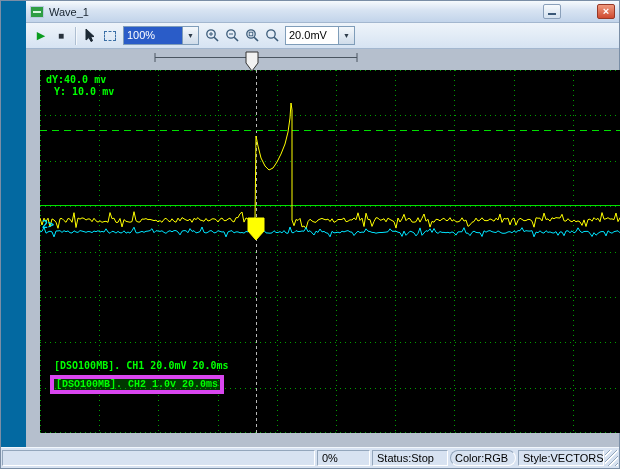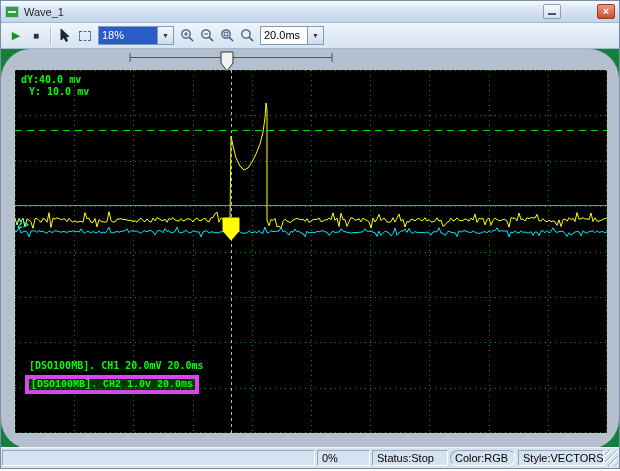--- a/index.html
+++ b/index.html
@@ -1,17 +1,17 @@
 <!DOCTYPE html>
 <html><head>
 <meta charset="utf-8">
 <style>
   * { margin:0; padding:0; box-sizing:border-box; }
   html,body { width:620px; height:471px; overflow:hidden; font-family:"Liberation Sans",sans-serif; }
-  .window { position:relative; width:620px; height:469px; background:#15803d; border:1px solid #7a8ea6; }
+  .window { position:relative; width:620px; height:469px; background:#0369a1; border:1px solid #7a8ea6;padding-left:25px; }
 
   
   .titlebar { height:22px; display:flex; align-items:center; padding:0 4px;
     background:linear-gradient(#f6fafd,#d7e3f2 45%,#c2d4ea); border-bottom:1px solid #a3b7cf; }
   .title-icon { width:14px; height:12px; background:#2f9e44; border:1px solid #b9cbdf; position:relative; }
   .title-icon::after { content:""; position:absolute; left:2px; top:4px; right:2px; height:2px; background:#d9f7e0; }
   .title-text { font-size:11px; color:#16222e; margin-left:5px; flex:1; }
   .tb-btn { width:18px; height:15px; display:flex; align-items:center; justify-content:center;
     border:1px solid #8aa0ba; border-radius:2px; font-size:10px; line-height:1; cursor:default; }
   .tb-btn.min { background:linear-gradient(#f7fafc,#d3e1f0); margin-right:36px; position:relative; }
@@ -30,21 +30,21 @@
   .combo { display:flex; align-items:stretch; height:19px; background:#fff; border:1px solid #7f9db9; margin:0 3px; }
   .combo .val { font-size:11px; padding:2px 3px; color:#000; white-space:nowrap; }
   .combo .val.hl { background:#2a5cc8; color:#fff; }
   .combo.zoom .val { width:58px; }
   .combo.volts .val { width:52px; }
   .combo.time  .val { width:46px; }
   .combo .arrow { width:16px; display:flex; align-items:center; justify-content:center; font-size:7px; color:#2d3b49;
     background:linear-gradient(#f4f8fb,#cfdcea); border-left:1px solid #7f9db9; }
 
   
-  .content { position:relative; height:400px; background:#b5bfcd;border-radius:30px; }
+  .content { position:relative; height:400px; background:#b5bfcd; }
   .hslider { position:absolute; left:128px; top:2px; z-index:3; }
   .scope { position:absolute; left:14px; top:21px; width:592px; height:363px; background:#000; z-index:1; }
   .scope svg { display:block; width:100%; height:100%; }
   .readout, .sfooter, .chmark { position:absolute; font-family:"DejaVu Sans Mono",monospace; font-size:10px; font-weight:bold;
     color:#00ff00; white-space:pre; }
   .readout.r1 { left:6px; top:4px; }
   .readout.r2 { left:14px; top:16px; }
   .chmark { left:2px; top:149px; color:#00e5ff; }
   .sfooter.f1 { left:14px; top:290px; }
   .sfooter.f2 { left:10px; top:305px; border:4px solid #d946ef; background:rgba(0,160,0,0.35); padding:0 2px;font-family:Liberation Mono, monospace; }
@@ -80,21 +80,21 @@
     <div class="tb-sep"></div>
     <button class="tool-btn">
       <svg width="14" height="15">
         <polygon points="3,1 3,12 6,9.5 8,13.5 9.6,12.7 7.7,8.8 11,8.5" fill="#1c2833" stroke="#1c2833"></polygon>
       </svg>
     </button>
     <button class="tool-btn">
         <span class="sel-rect"></span>
       </button>
     <div class="combo zoom">
-      <span class="val hl">18%</span>
+      <span class="val hl">100%</span>
       <span class="arrow">▼</span>
     </div>
     <button class="tool-btn">
       <svg width="15" height="15">
         <circle cx="6" cy="6" r="4.2" fill="none" stroke="#3a5a78" stroke-width="1.3"></circle>
         <line x1="9.2" y1="9.2" x2="13" y2="13" stroke="#3a5a78" stroke-width="1.6"></line>
         <line x1="4" y1="6" x2="8" y2="6" stroke="#3a5a78" stroke-width="1"></line>
         <line x1="6" y1="4" x2="6" y2="8" stroke="#3a5a78" stroke-width="1"></line>
       </svg>
     </button>
@@ -111,22 +111,22 @@
         <line x1="9.2" y1="9.2" x2="13" y2="13" stroke="#3a5a78" stroke-width="1.6"></line>
         <rect x="4.2" y="4.2" width="3.6" height="3.6" fill="none" stroke="#3a5a78" stroke-width="0.9"></rect>
       </svg>
     </button>
     <button class="tool-btn">
       <svg width="15" height="15">
         <circle cx="6" cy="6" r="4.2" fill="none" stroke="#3a5a78" stroke-width="1.3"></circle>
         <line x1="9.2" y1="9.2" x2="13" y2="13" stroke="#3a5a78" stroke-width="1.6"></line>
       </svg>
     </button>
-    <div class="combo time">
-      <span class="val">20.0ms</span>
+    <div class="combo volts">
+      <span class="val">20.0mV</span>
       <span class="arrow">▼</span>
     </div>
   </div>
 
   <div class="content">
     <svg id="slider-svg" class="hslider" width="204" height="22" viewBox="0 0 204 22">
         <path d="M1,2 V11 M1,6.5 H203 M203,2 V11" stroke="#4a5560" stroke-width="1" fill="none"></path>
         <polygon points="92,1 104,1 104,12 98,20 92,12" fill="#f2f2f2" stroke="#333333" stroke-width="1"></polygon>
       </svg>
     <div class="scope">

